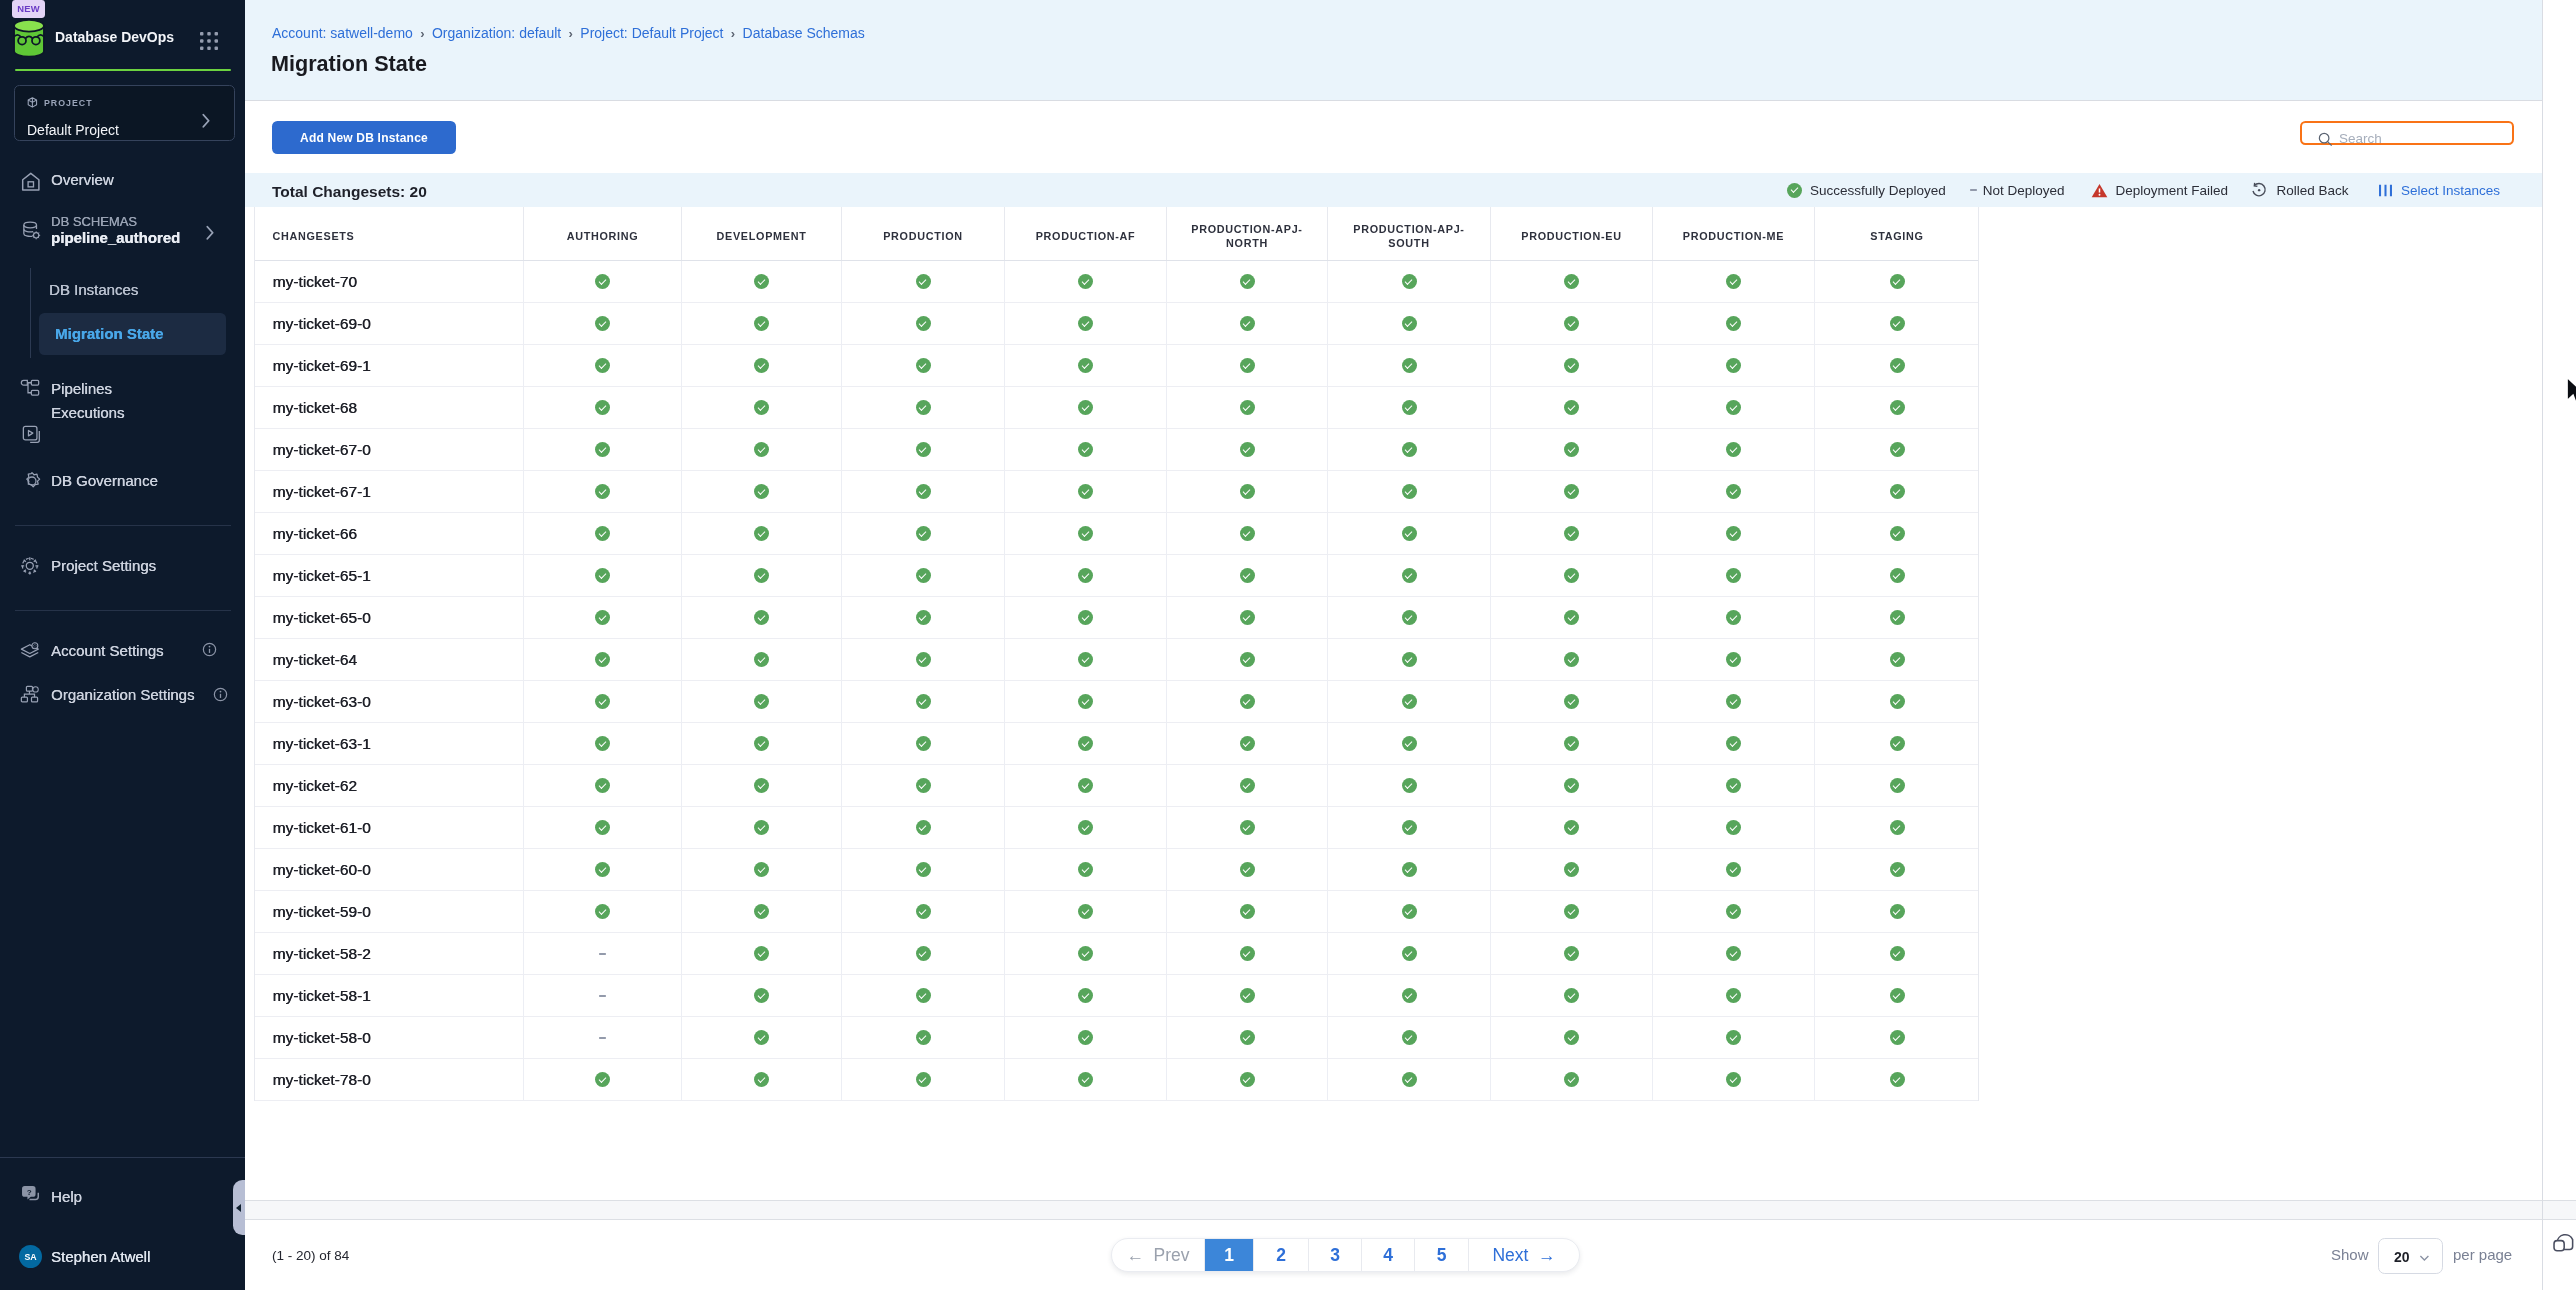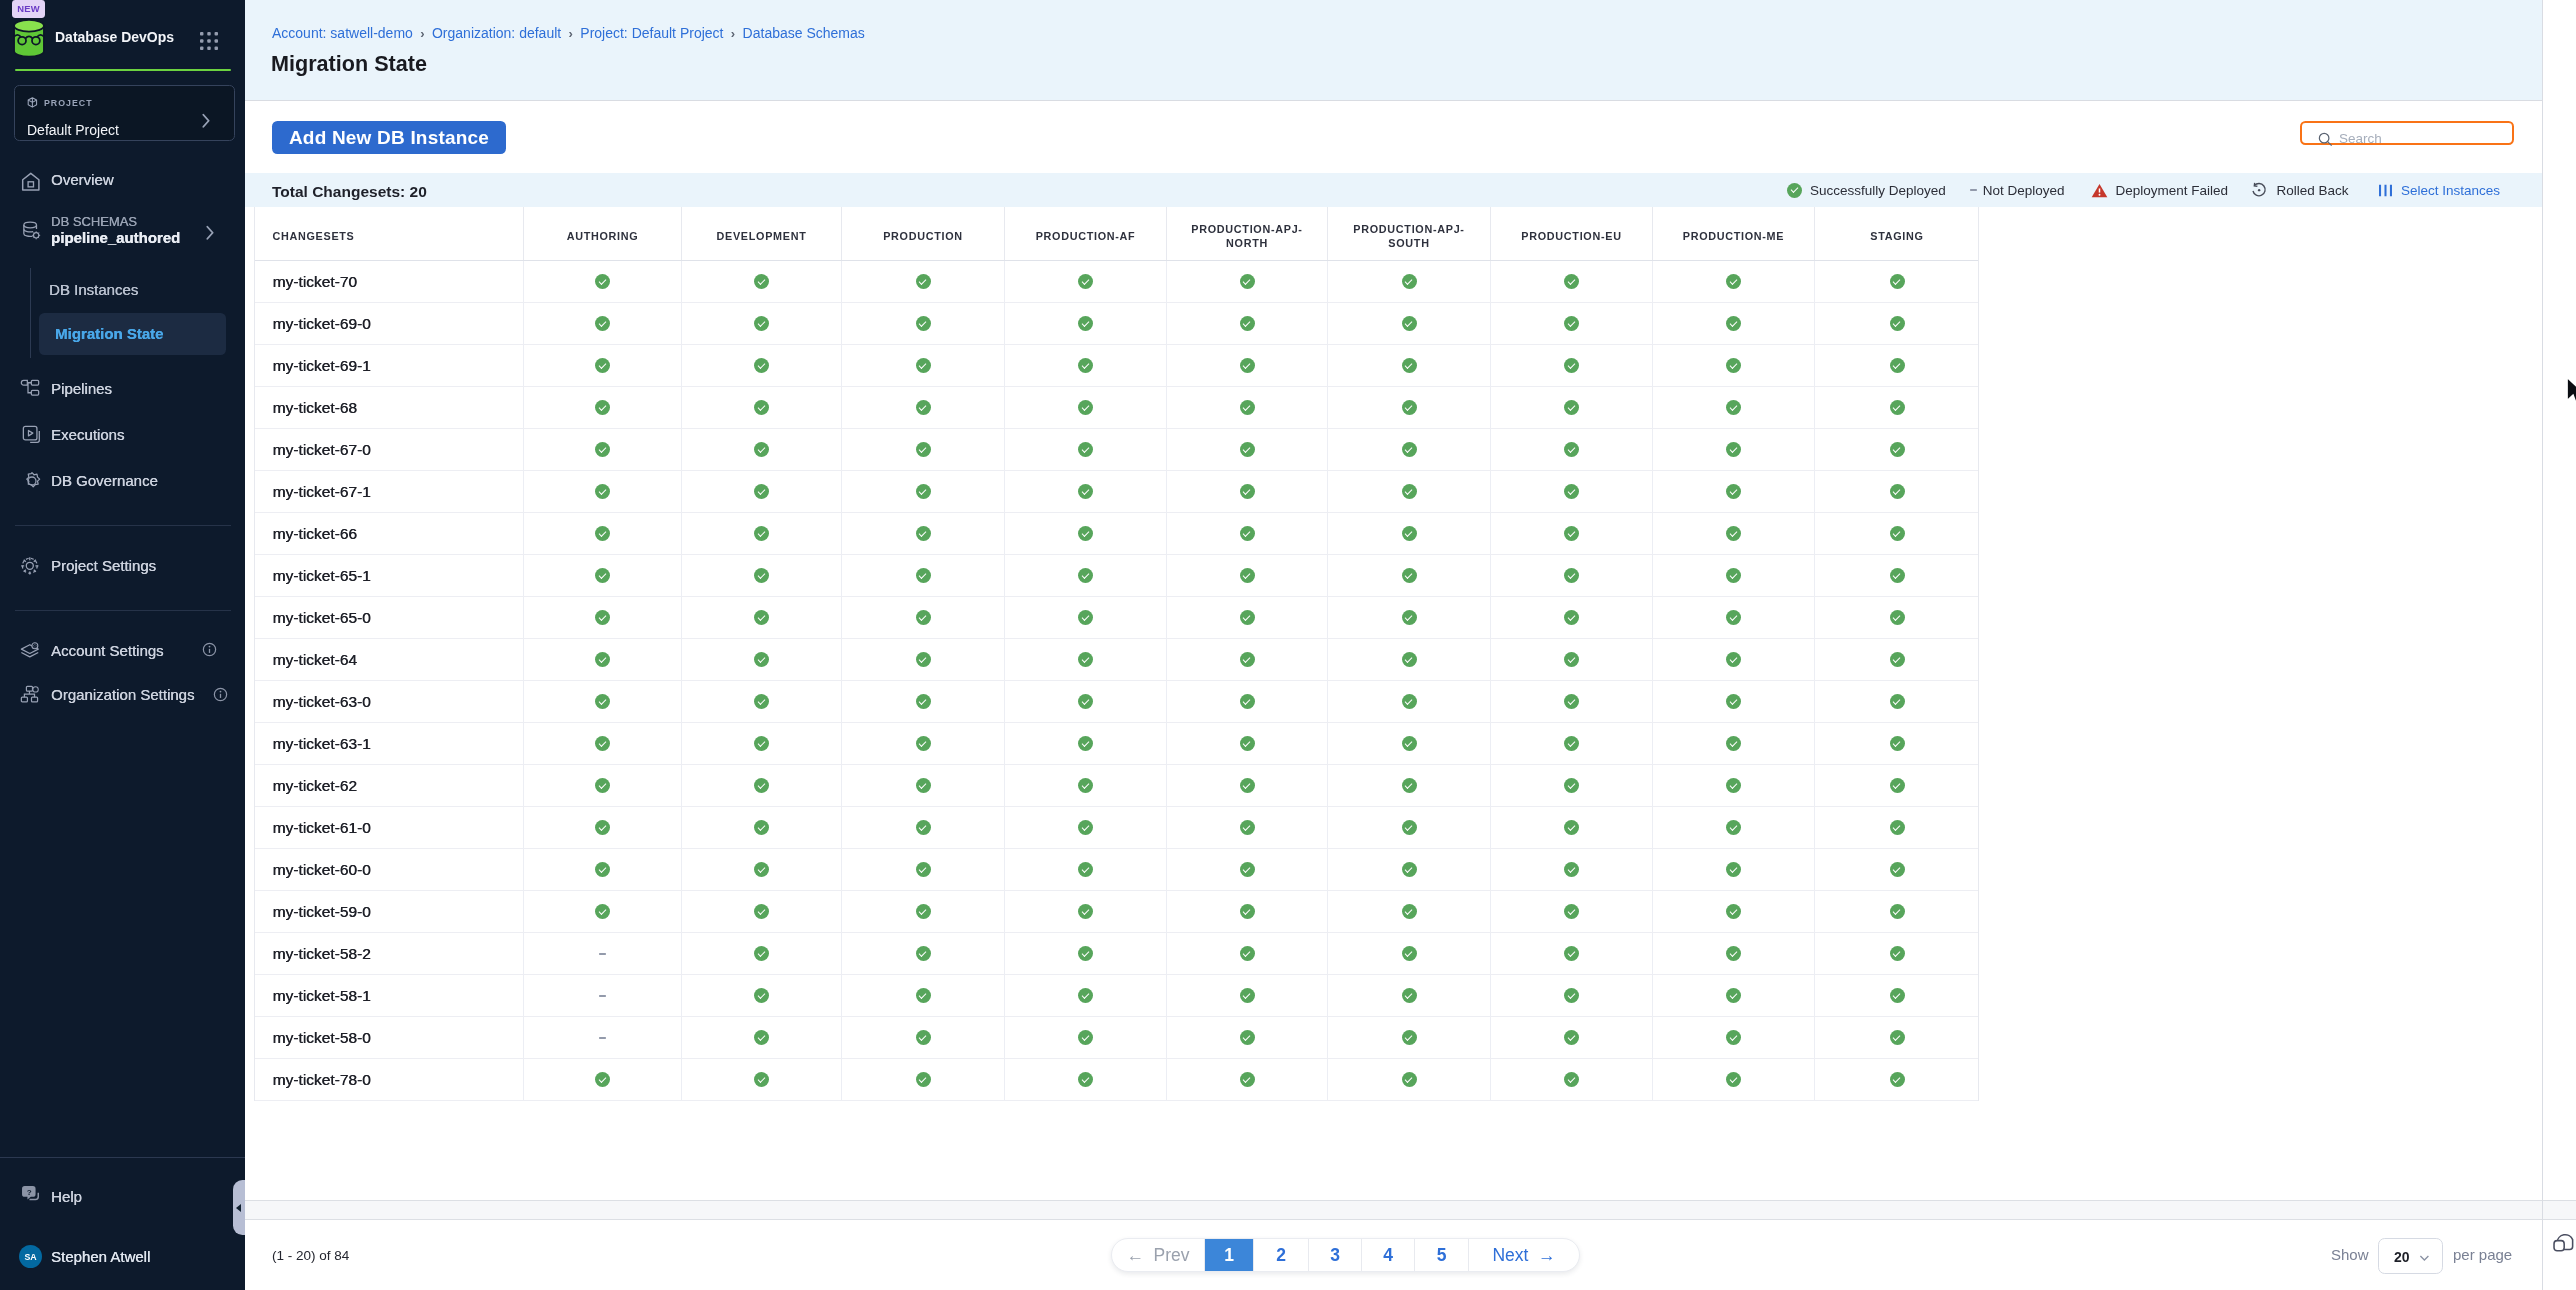--- a/index.html
+++ b/index.html
@@ -24,22 +24,22 @@
 background:#0369a1;color:#fff;font-size:8.8px;font-weight:700;display:flex;align-items:center;justify-content:center}
 #collapsetab{position:absolute;left:233px;top:1180px;width:12px;height:55px;background:#b7bed4;
 border-radius:9.4px 0 0 9.4px}
 #collapsetab:after{content:'';position:absolute;left:2.7px;top:23.6px;border:4px solid transparent;
 border-right:5.4px solid #10202f;border-left:none}
 
 #topband{position:absolute;left:245px;top:0;width:2297px;height:101px;background:#eaf4fb;border-bottom:0.7px solid #d9dce2}
 #crumbs{position:absolute;left:272px;top:25px;font-size:14px;color:#2e6fd8}
 #crumbs .sep{color:#5c6472;padding:0 7.4px;font-size:13px;font-weight:700}
 #title{position:absolute;left:271px;top:51px;font-size:21.6px;font-weight:700;color:#191a20}
-#btn{position:absolute;left:272px;top:121px;width:234px;height:33px;background:#2d6ace;border-radius:5.4px;
-color:#fff;font-size:19px;font-weight:700;letter-spacing:0.2px;display:flex;align-items:center;justify-content:center}
+#btn{position:absolute;left:272px;top:121px;width:184px;height:33px;background:#2d6ace;border-radius:5.4px;
+color:#fff;font-size:12px;font-weight:700;letter-spacing:0.2px;display:flex;align-items:center;justify-content:center}
 #search{position:absolute;left:2300px;top:121px;width:214px;height:24px;border:2px solid #f97316;
 border-radius:5.4px;background:#fff}
 #search span{position:absolute;left:37px;top:8px;font-size:13.5px;color:#a6aebb}
 #legendband{position:absolute;left:245px;top:173px;width:2297px;height:34px;background:#eaf4fb}
 #totaltxt{position:absolute;left:272px;top:183px;font-size:15.5px;font-weight:700;color:#1e2029}
 .leg{position:absolute;top:173px;height:34px;display:flex;align-items:center;font-size:13.5px;color:#2c2e38;white-space:nowrap}
 
 #tbl{position:absolute;left:254px;top:207px;width:1725px;border-left:0.7px solid #e7e9ef;border-right:0.7px solid #e7e9ef}
 .hrow{display:grid;grid-template-columns:269px 158px 160px 163px 162px 161px 163px 162px 162px 164px;
 height:54px;border-bottom:0.7px solid #dfe2e9;background:#fff}
@@ -756,21 +756,21 @@
 <div id="projlabel">PROJECT</div>
 <div id="projname">Default Project</div>
 <div class="navtxt" style="left:51px;top:171px">Overview</div>
 <div class="navtxt" style="left:51px;top:214px;font-size:13px;color:#98a2b3">DB SCHEMAS</div>
 <div class="navtxt" style="left:51px;top:229px;font-weight:700;color:#e9edf4">pipeline_authored</div>
 <div id="indent"></div>
 <div class="navtxt" style="left:49px;top:281px;color:#b9c1cf">DB Instances</div>
 <div id="mshl"></div>
 <div class="navtxt" style="left:55px;top:325px;color:#49a7e8;font-weight:600">Migration State</div>
 <div class="navtxt" style="left:51px;top:380px">Pipelines</div>
-<div class="navtxt" style="left:51px;top:426px">Executions</div>
+<div class="navtxt" style="left:51px;top:404px">Executions</div>
 <div class="navtxt" style="left:51px;top:472px">DB Governance</div>
 <div class="divider" style="top:525px"></div>
 <div class="navtxt" style="left:51px;top:557px">Project Settings</div>
 <div class="divider" style="top:610px"></div>
 <div class="navtxt" style="left:51px;top:642px">Account Settings</div>
 <div class="navtxt" style="left:51px;top:686px">Organization Settings</div>
 <div class="divider" style="top:1157px;left:0;width:245px;background:#2b3850"></div>
 <div class="navtxt" style="left:51px;top:1188px">Help</div>
 <div id="avatar">SA</div>
 <div class="navtxt" style="left:51px;top:1248px;color:#dfe5ee">Stephen Atwell</div>

